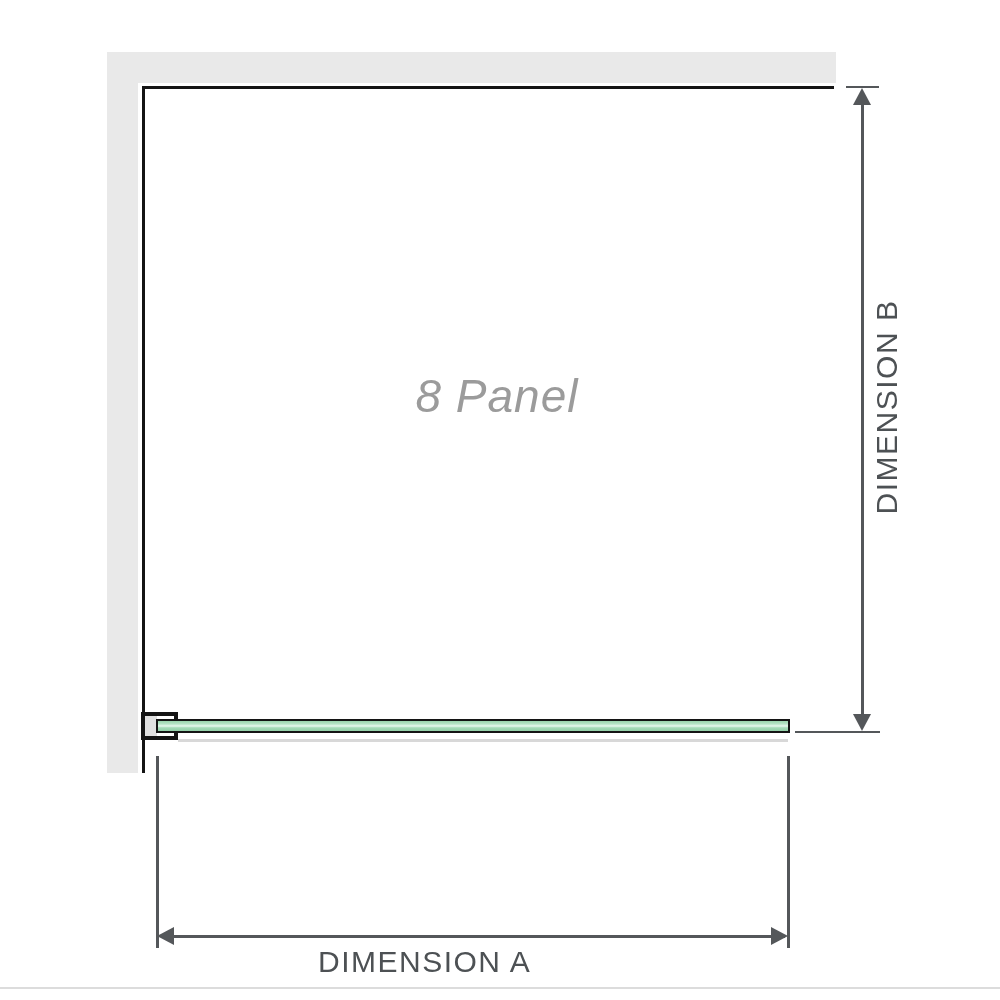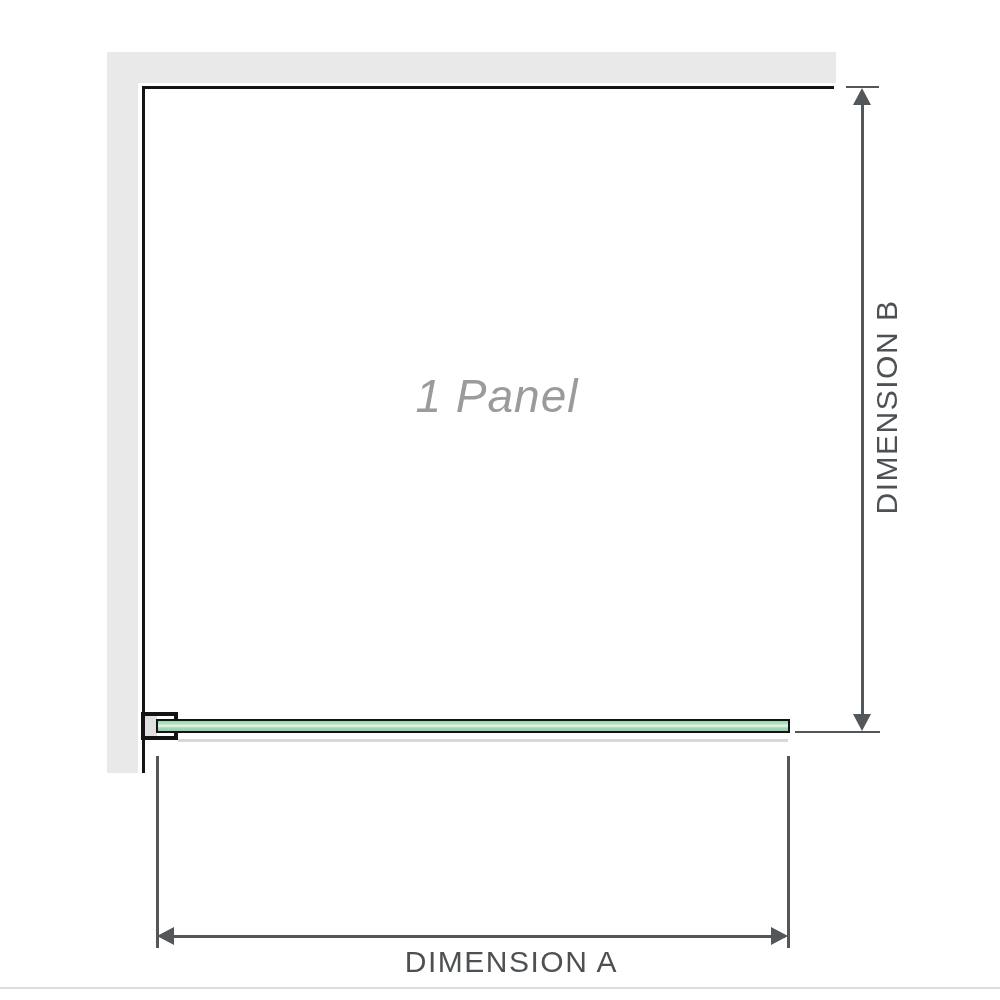--- a/index.html
+++ b/index.html
@@ -83,42 +83,42 @@
   .dima-ext-right  { left: 787px; top: 756px; height: 192px; }
   .dima-line       { left: 162px; top: 934.5px; width: 623px; }
   .dima-arrow-left { left: 157px; top: 927px;
                      border-top: 9px solid transparent; border-bottom: 9px solid transparent;
                      border-right: 17px solid #54575a; }
   .dima-arrow-right{ left: 771px; top: 927px;
                      border-top: 9px solid transparent; border-bottom: 9px solid transparent;
                      border-left: 17px solid #54575a; }
   .dima-label {
     left: 318px; top: 945px; width: 300px;
-    text-align: right;
+    text-align: left;
     font-size: 30px;
     color: #4d5154;
     letter-spacing: 1.5px;
     white-space: nowrap;
   }
 
   
   .bottom-divider { left: 0; top: 987px; width: 1000px; height: 2px; background: #dcdcdc; }
 </style>
 </head>
 <body>
 
 <div class="canvas">
 
   <div class="abs wall-top"></div>
   <div class="abs wall-left"></div>
 
   <div class="abs panel-border-top"></div>
   <div class="abs panel-border-left"></div>
 
-  <div class="abs panel-label">1 Panel</div>
+  <div class="abs panel-label">8 Panel</div>
 
   <div class="abs glass-shadow"></div>
   <div class="abs wall-bracket"></div>
   <div class="abs glass-panel"></div>
 
   <div class="abs dim-line-v dimb-line"></div>
   <div class="abs arrow dimb-arrow-up"></div>
   <div class="abs arrow dimb-arrow-down"></div>
   <div class="abs tick dimb-tick-top"></div>
   <div class="abs tick dimb-tick-bottom"></div>

